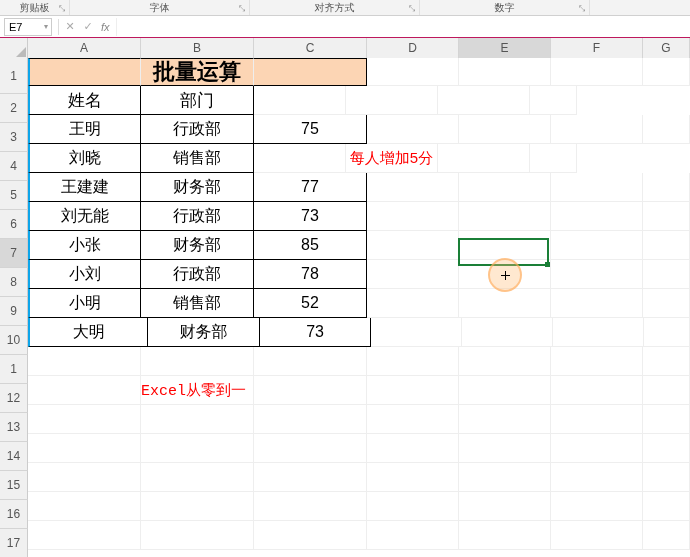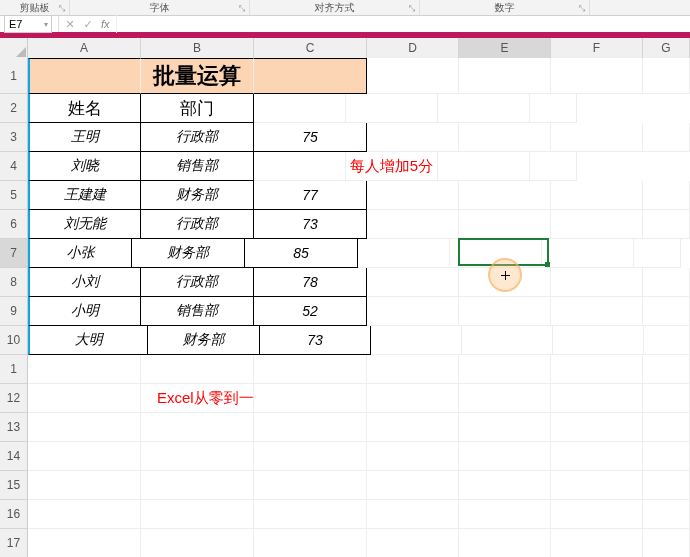--- a/index.html
+++ b/index.html
@@ -2,21 +2,21 @@
 <html><head>
 <meta charset="utf-8">
 <style>
   * { box-sizing: border-box; margin: 0; padding: 0; }
   html, body { width: 690px; height: 557px; overflow: hidden; font-family: "Microsoft YaHei", Arial, sans-serif; background: #fff; }
   
   .ribbon-tabs { display: flex; height: 16px; background: #f3f3f3; border-bottom: 1px solid #d0d0d0; font-size: 10px; color: #555; align-items: center; }
   .ribbon-group { position: relative; display: flex; align-items: center; justify-content: center; height: 100%; border-right: 1px solid #e0e0e0; }
   .ribbon-group .dlauncher { position:absolute; right:2px; bottom:1px; width:10px; height:10px; display:flex; align-items:center; justify-content:center; font-size:8px; color:#888;}
   
-  .name-fx { display: flex; height: 22px; border-bottom: 6px solid #be185d; background:#fff; align-items: center; font-size: 11px; }
+  .name-fx { display: flex; height: 22px; border-bottom: 1px solid #be185d; background:#fff; align-items: center; font-size: 11px; }
   .name-box { width: 48px; height: 18px; border: 1px solid #ccc; margin: 0 4px; display:flex; align-items:center; padding: 0 4px; background:#fff; position:relative;}
   .name-box::after { content:"▾"; font-size:8px; color:#999; position:absolute; right:3px;}
   .fx-sep { width:1px; height:16px; background:#ddd; margin:0 2px;}
   .fx-btn { width:18px; display:flex; justify-content:center; align-items:center; color:#aaa; font-size:11px;}
   .fx-btn.ok { color:#aaa; }
   .fx-label { font-style: italic; color:#888; margin-left:4px; font-size:11px;}
   
   .grid-wrap { position: relative; width:690px; height:519px; overflow:hidden; background:#fff;}
   
   .col-headers { position:absolute; top:0; left:0; right:0; height:20px; display:flex; background:#f0f0f0; border-bottom:1px solid #ccc; z-index:5;}
@@ -25,33 +25,33 @@
   .ch { height:20px; border-right:1px solid #d4d4d4; display:flex; align-items:center; justify-content:center; font-size:12px; color:#555; background:#f0f0f0;}
   .ch.sel { background:#d8d8d8;}
   
   .row-headers { position:absolute; top:20px; left:0; width:28px; z-index:5;}
   .rh { height:29px; border-bottom:1px solid #d4d4d4; border-right:1px solid #ccc; display:flex; align-items:center; justify-content:center; font-size:12px; color:#555; background:#f0f0f0;}
   .rh.first { height:36px; }
   .rh.sel { background:#d8d8d8;}
   
   .cells { position:absolute; top:20px; left:28px; right:0; bottom:0;}
   .row { display:flex; height:29px;}
-  .row.first { height:36px; }
+  .row.first { height:28px; }
   .cell { height:100%; position:relative; font-size:15px; display:flex; align-items:center; justify-content:center;}
   .gl-r { border-right:1px solid #eee;} .gl-b { border-bottom:1px solid #eee;}
   
   
   .cA{width:113px;} .cB{width:113px;} .cC{width:113px;} .cD{width:92px;} .cE{width:92px;} .cF{width:92px;} .cG{width:47px;}
   
   
   .tb-l { border-left:2px solid #0ea5e9;} .tb-r { border-right:1px solid #000;} .tb-t{border-top:1px solid #000;} .tb-b{border-bottom:1px solid #000;}
   
   .title-cell { background:#fcd5b4; font-size:22px; font-weight:bold; color:#000; justify-content:center;}
   .hdr-cell { font-size:17px; color:#000; font-weight:normal;}
-  .data-cell { font-size:14px; color:#000;font-style:italic;}
+  .data-cell { font-size:16px; color:#000;}
   .red-note { color:#ff0000; font-size:15px;}
   
   .selection { position:absolute; border:2px solid #1a7f37; pointer-events:none; z-index:10;}
   .fill-handle { position:absolute; right:-3px; bottom:-3px; width:5px; height:5px; background:#1a7f37;}
   
   .cursor-ring { position:absolute; width:34px; height:34px; border-radius:50%; background:rgba(255,190,120,0.35); border:2px solid rgba(255,170,90,0.6); z-index:20; pointer-events:none; display:flex; align-items:center; justify-content:center;}
 </style>
 </head>
 <body>
 
@@ -168,21 +168,21 @@
       <div class="row">
         <div class="cell cA gl-r gl-b data-cell tb-b tb-r tb-l" style="width:113px">刘无能</div>
         <div class="cell cB gl-r gl-b data-cell tb-b tb-r" style="width:113px">行政部</div>
         <div class="cell cC gl-r gl-b data-cell tb-b tb-r" style="width:113px">73</div>
         <div class="cell cD gl-r gl-b " style="width:92px"></div>
         <div class="cell cE gl-r gl-b " style="width:92px"></div>
         <div class="cell cF gl-r gl-b " style="width:92px"></div>
         <div class="cell cG gl-r gl-b " style="width:47px"></div>
       </div>
       <div class="row">
-        <div class="cell cA gl-r gl-b data-cell tb-b tb-r tb-l" style="width:104px">小张</div>
+        <div class="cell cA gl-r gl-b data-cell tb-b tb-r tb-l" style="width:113px">小张</div>
         <div class="cell cB gl-r gl-b data-cell tb-b tb-r" style="width:113px">财务部</div>
         <div class="cell cC gl-r gl-b data-cell tb-b tb-r" style="width:113px">85</div>
         <div class="cell cD gl-r gl-b " style="width:92px"></div>
         <div class="cell cE gl-r gl-b " style="width:92px"></div>
         <div class="cell cF gl-r gl-b " style="width:92px"></div>
         <div class="cell cG gl-r gl-b " style="width:47px"></div>
       </div>
       <div class="row">
         <div class="cell cA gl-r gl-b data-cell tb-b tb-r tb-l" style="width:113px">小刘</div>
         <div class="cell cB gl-r gl-b data-cell tb-b tb-r" style="width:113px">行政部</div>
@@ -215,21 +215,21 @@
         <div class="cell cB gl-r gl-b " style="width:113px"></div>
         <div class="cell cC gl-r gl-b " style="width:113px"></div>
         <div class="cell cD gl-r gl-b " style="width:92px"></div>
         <div class="cell cE gl-r gl-b " style="width:92px"></div>
         <div class="cell cF gl-r gl-b " style="width:92px"></div>
         <div class="cell cG gl-r gl-b " style="width:47px"></div>
       </div>
       <div class="row">
         <div class="cell cA gl-r gl-b " style="width:113px"></div>
         <div class="cell cB gl-r gl-b " style="width:113px">
-          <span class="red-note" style="position:absolute;left:16px;white-space:nowrap;">Excel从零到一</span>
+          <span class="red-note" style="position:absolute;left:0;white-space:nowrap;font-family:Liberation Mono, monospace;">Excel从零到一</span>
         </div>
         <div class="cell cC gl-r gl-b " style="width:113px"></div>
         <div class="cell cD gl-r gl-b " style="width:92px"></div>
         <div class="cell cE gl-r gl-b " style="width:92px"></div>
         <div class="cell cF gl-r gl-b " style="width:92px"></div>
         <div class="cell cG gl-r gl-b " style="width:47px"></div>
       </div>
       <div class="row">
         <div class="cell cA gl-r gl-b " style="width:113px"></div>
         <div class="cell cB gl-r gl-b " style="width:113px"></div>

